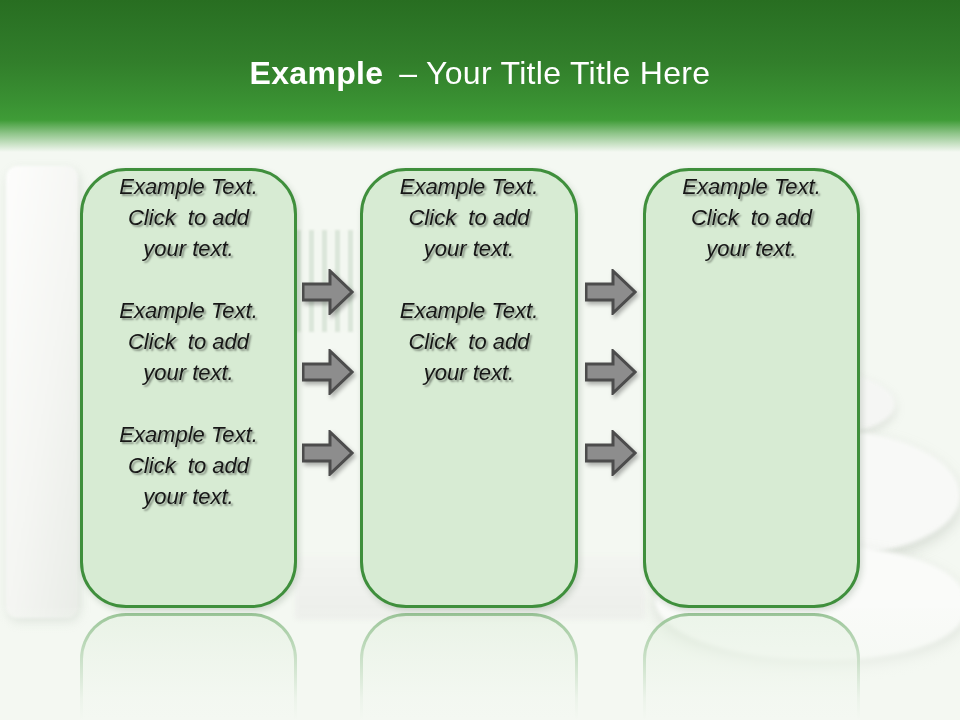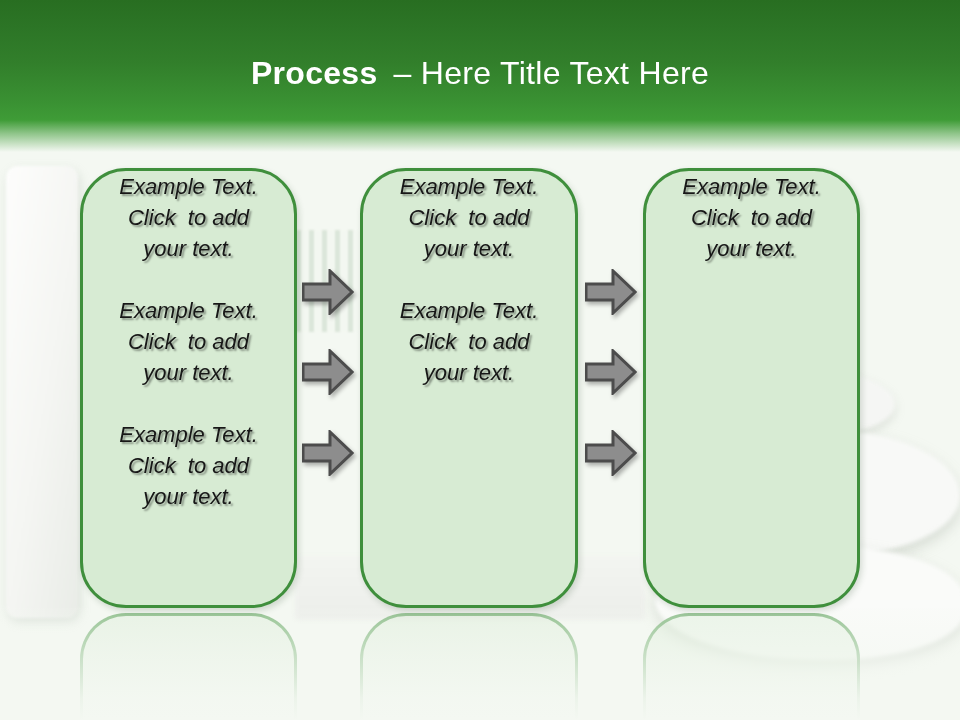--- a/index.html
+++ b/index.html
@@ -109,21 +109,21 @@
 <div class="slide">
 
   <div class="bg-shape bg-package-left"></div>
   <div class="bg-shape bg-stripes"></div>
   <div class="bg-shape bg-box-mid"></div>
   <div class="bg-shape bg-pillow-small"></div>
   <div class="bg-shape bg-pillow-1"></div>
   <div class="bg-shape bg-pillow-2"></div>
 
   <div class="header"></div>
-  <div class="title-line"><span class="title-bold">Process</span><span class="title-rest">– Here Title Text Here</span></div>
+  <div class="title-line"><span class="title-bold">Example</span><span class="title-rest">– Your Title Title Here</span></div>
 
   <div class="reflection refl-1"></div>
   <div class="reflection refl-2"></div>
   <div class="reflection refl-3"></div>
   <div class="fade-overlay"></div>
 
   <div class="panel panel-1">
     <p class="block">Example Text.
 Click  to add
 your text.</p>

